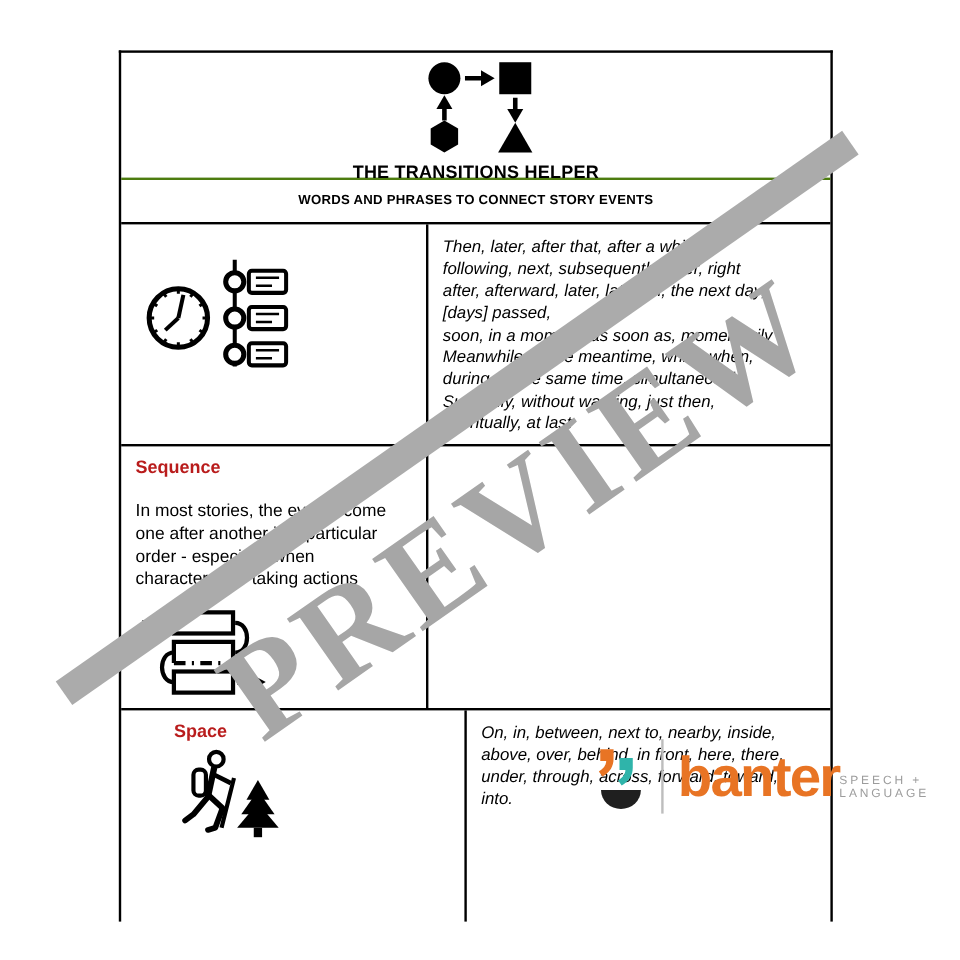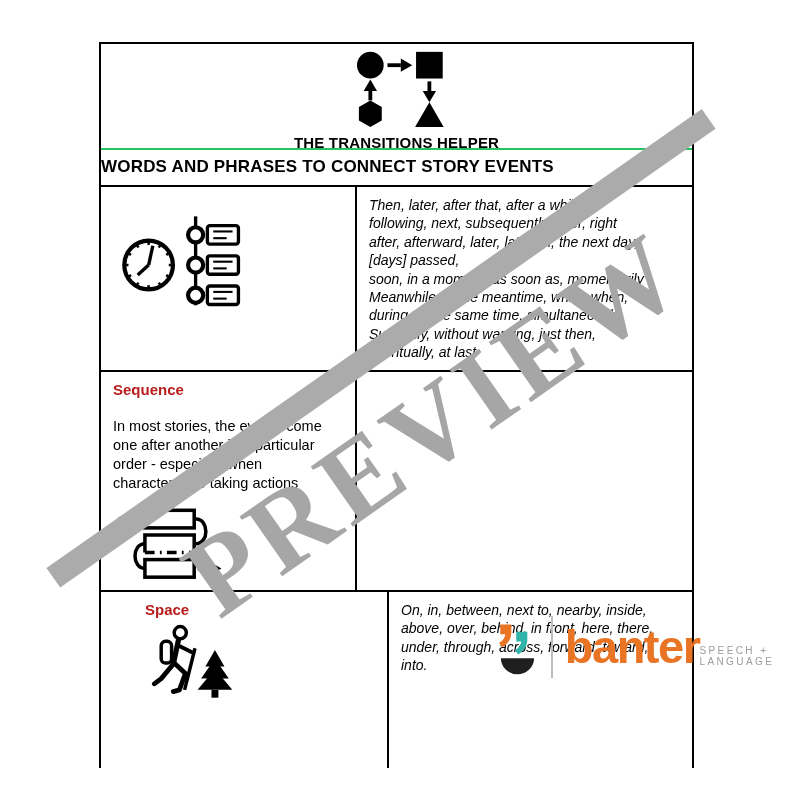--- a/index.html
+++ b/index.html
@@ -4,24 +4,24 @@
 <style>
   * { margin:0; padding:0; box-sizing:border-box; }
   body { background:#ffffff; font-family:"Liberation Sans", sans-serif; }
   .canvas { position:relative; width:800px; height:800px; background:#ffffff; overflow:hidden; }
 
   
   .page {
     position:absolute; left:99px; top:42px; width:595px; height:726px;
     border:2px solid #000; border-bottom:none; background:transparent; z-index:1;
   }
-  .title-section { height:106px; border-bottom:2px solid #22c55e; text-align:center; padding-top:5px; }
+  .title-section { height:106px; border-bottom:2px solid #4d7c0f; text-align:center; padding-top:5px; }
   .doc-title { font-size:15px; font-weight:bold; color:#000; margin-top:1px; letter-spacing:0.2px; }
-  .header-row { height:37px; border-bottom:2px solid #000; 
-                font-size:17px; font-weight:bold; line-height:34px; letter-spacing:0.2px; }
+  .header-row { height:37px; border-bottom:2px solid #000; text-align:center;
+                font-size:11px; font-weight:bold; line-height:34px; letter-spacing:0.2px; }
   .row { display:flex; border-bottom:2px solid #000; }
   .row.last { border-bottom:none;margin-left:32px; }
   .row-time { height:185px; }
   .row-seq  { height:220px; }
   .row-space{ height:176px; }
   .cell-left  { width:256px; border-right:2px solid #000; padding:9px 12px 0 12px; }
   .cell-right { flex:1; padding:9px 10px 0 12px; }
   .phrases { font-style:italic; font-size:14px; line-height:18.4px; color:#000; white-space:pre-line; }
   .heading { font-size:15px; font-weight:bold; color:#b91c1c; }
   .desc    { font-size:14.5px; line-height:19px; color:#000; white-space:pre-line; margin-top:19px; }

